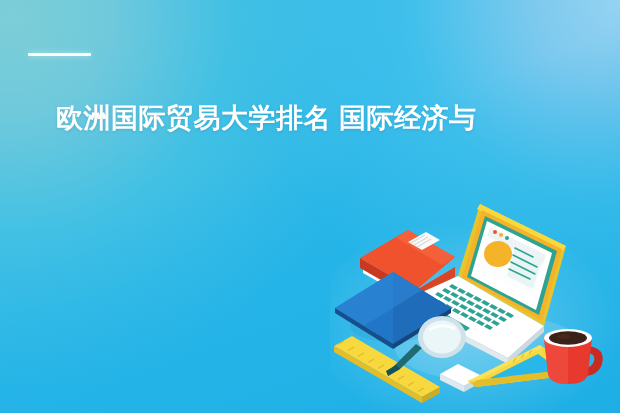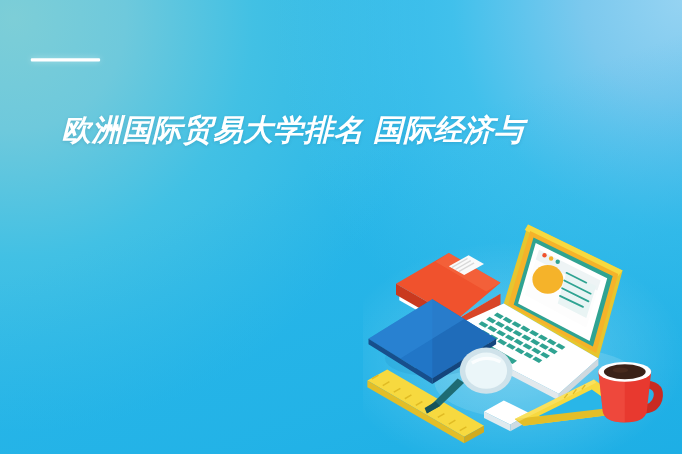--- a/index.html
+++ b/index.html
@@ -6,21 +6,20 @@
     margin: 0;
     padding: 0;
     background: #222;
   }
   #banner {
     position: relative;
     width: 620px;
     height: 413px;
     overflow: hidden;
     font-family: "Liberation Sans", "DejaVu Sans", sans-serif;
-    font-style: italic;
   }
   
   .bg-base {
     position: absolute;
     inset: 0;
     background: #29b6e8;
   }
   .bg-teal {
     position: absolute;
     inset: 0;

